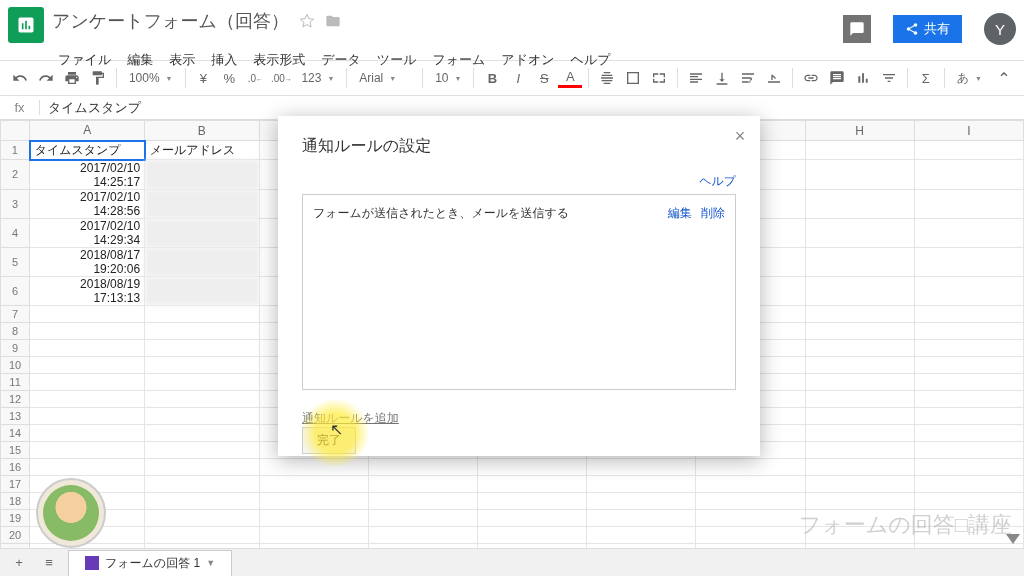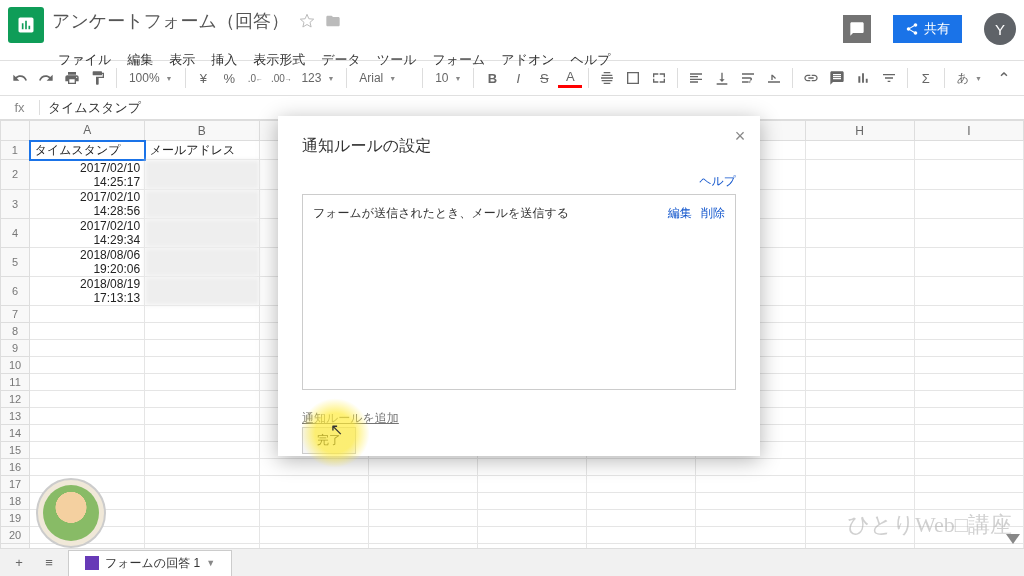--- a/index.html
+++ b/index.html
@@ -291,21 +291,21 @@
           <td class=""></td>
           <td class=""></td>
           <td class=""></td>
           <td class=""></td>
           <td class=""></td>
         </tr>
       </tbody>
       <tbody>
         <tr>
           <td class="rn">5</td>
-          <td class="right-val">2018/08/06 19:20:06</td>
+          <td class="right-val">2018/08/17 19:20:06</td>
           <td class="redacted">xxxxxxxxx</td>
           <td class=""></td>
           <td class=""></td>
           <td class=""></td>
           <td class=""></td>
           <td class=""></td>
           <td class=""></td>
           <td class=""></td>
         </tr>
       </tbody>
@@ -551,21 +551,21 @@
       </span>
     </div>
   </div>
   <a class="dlg-add">通知ルールを追加</a>
   <div class="dlg-done"><button>完了</button></div>
 </div>
 
 <div class="hl"></div>
 <div class="cursor">↖</div>
 
-<div class="watermark">ひとりWeb□講座</div>
+<div class="watermark">フォームの回答□講座</div>
 <div class="scroll-tri"></div>
 
 <div class="tabs">
   <div class="tab-btn">+</div>
   <div class="tab-btn">≡</div>
   <div class="sheet-tab">
     <span class="sheet-ico"></span>
     <span>フォームの回答 1</span>
     <span style="font-size:9px;color:#888">▼</span>
   </div>

